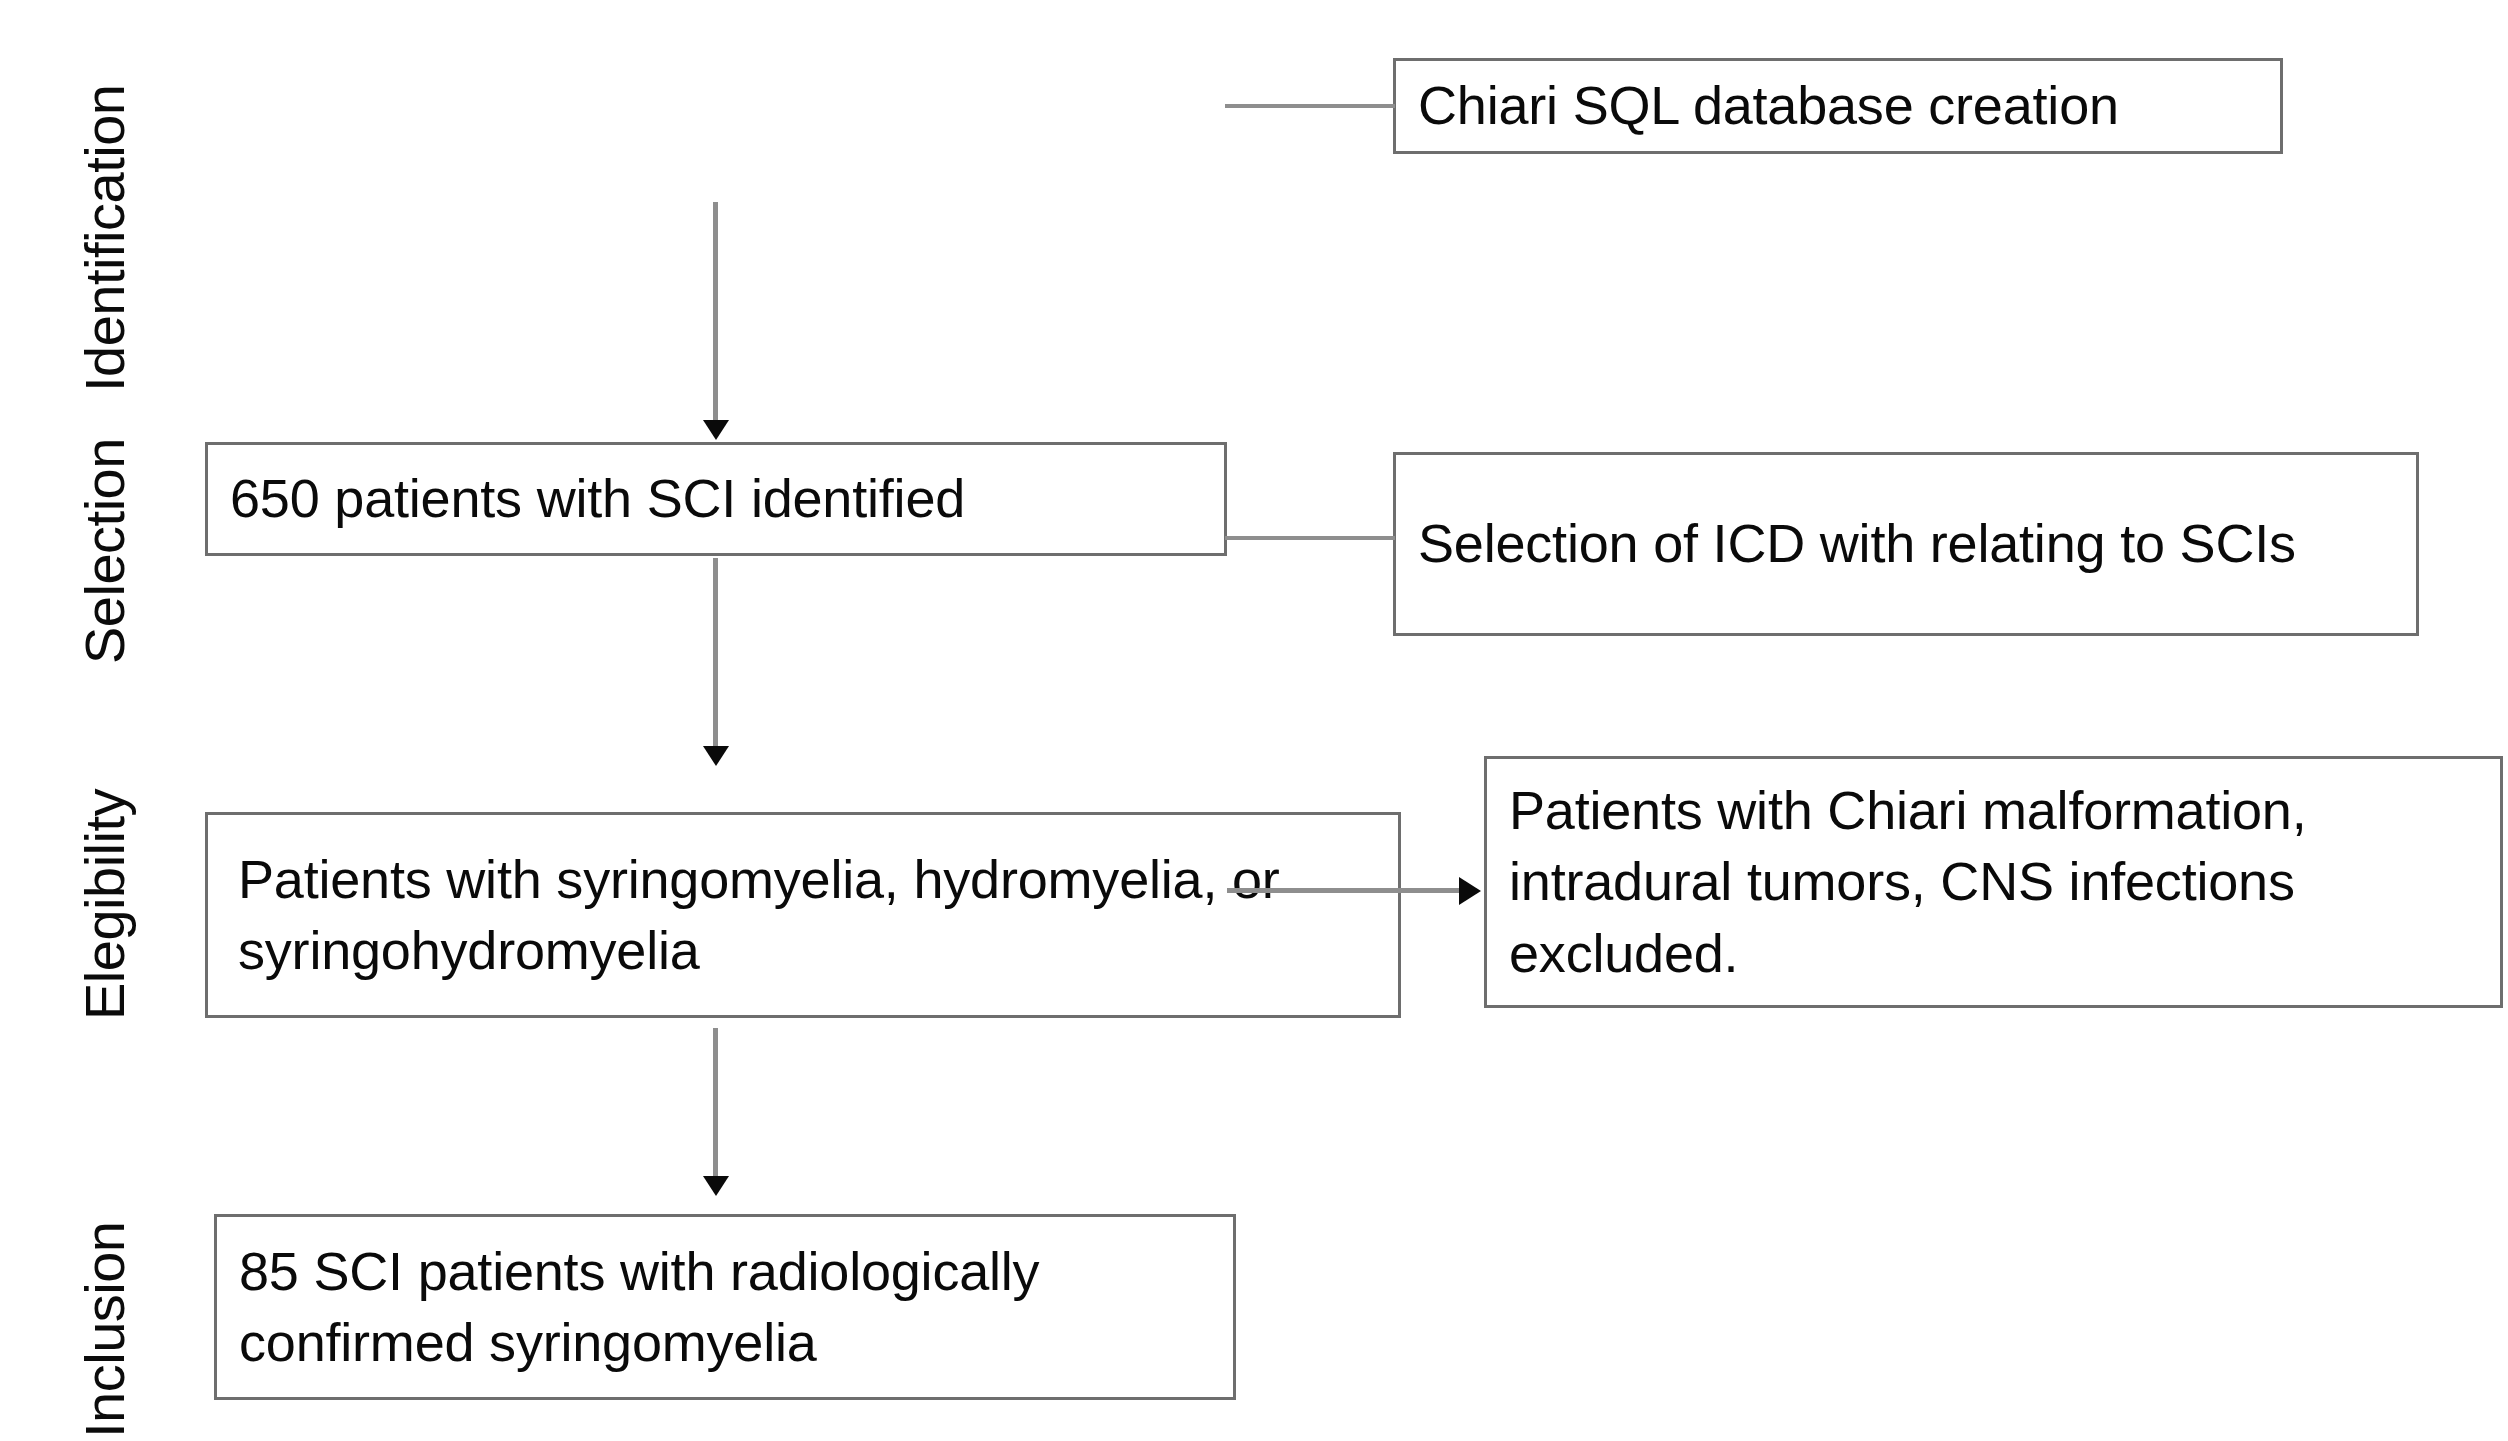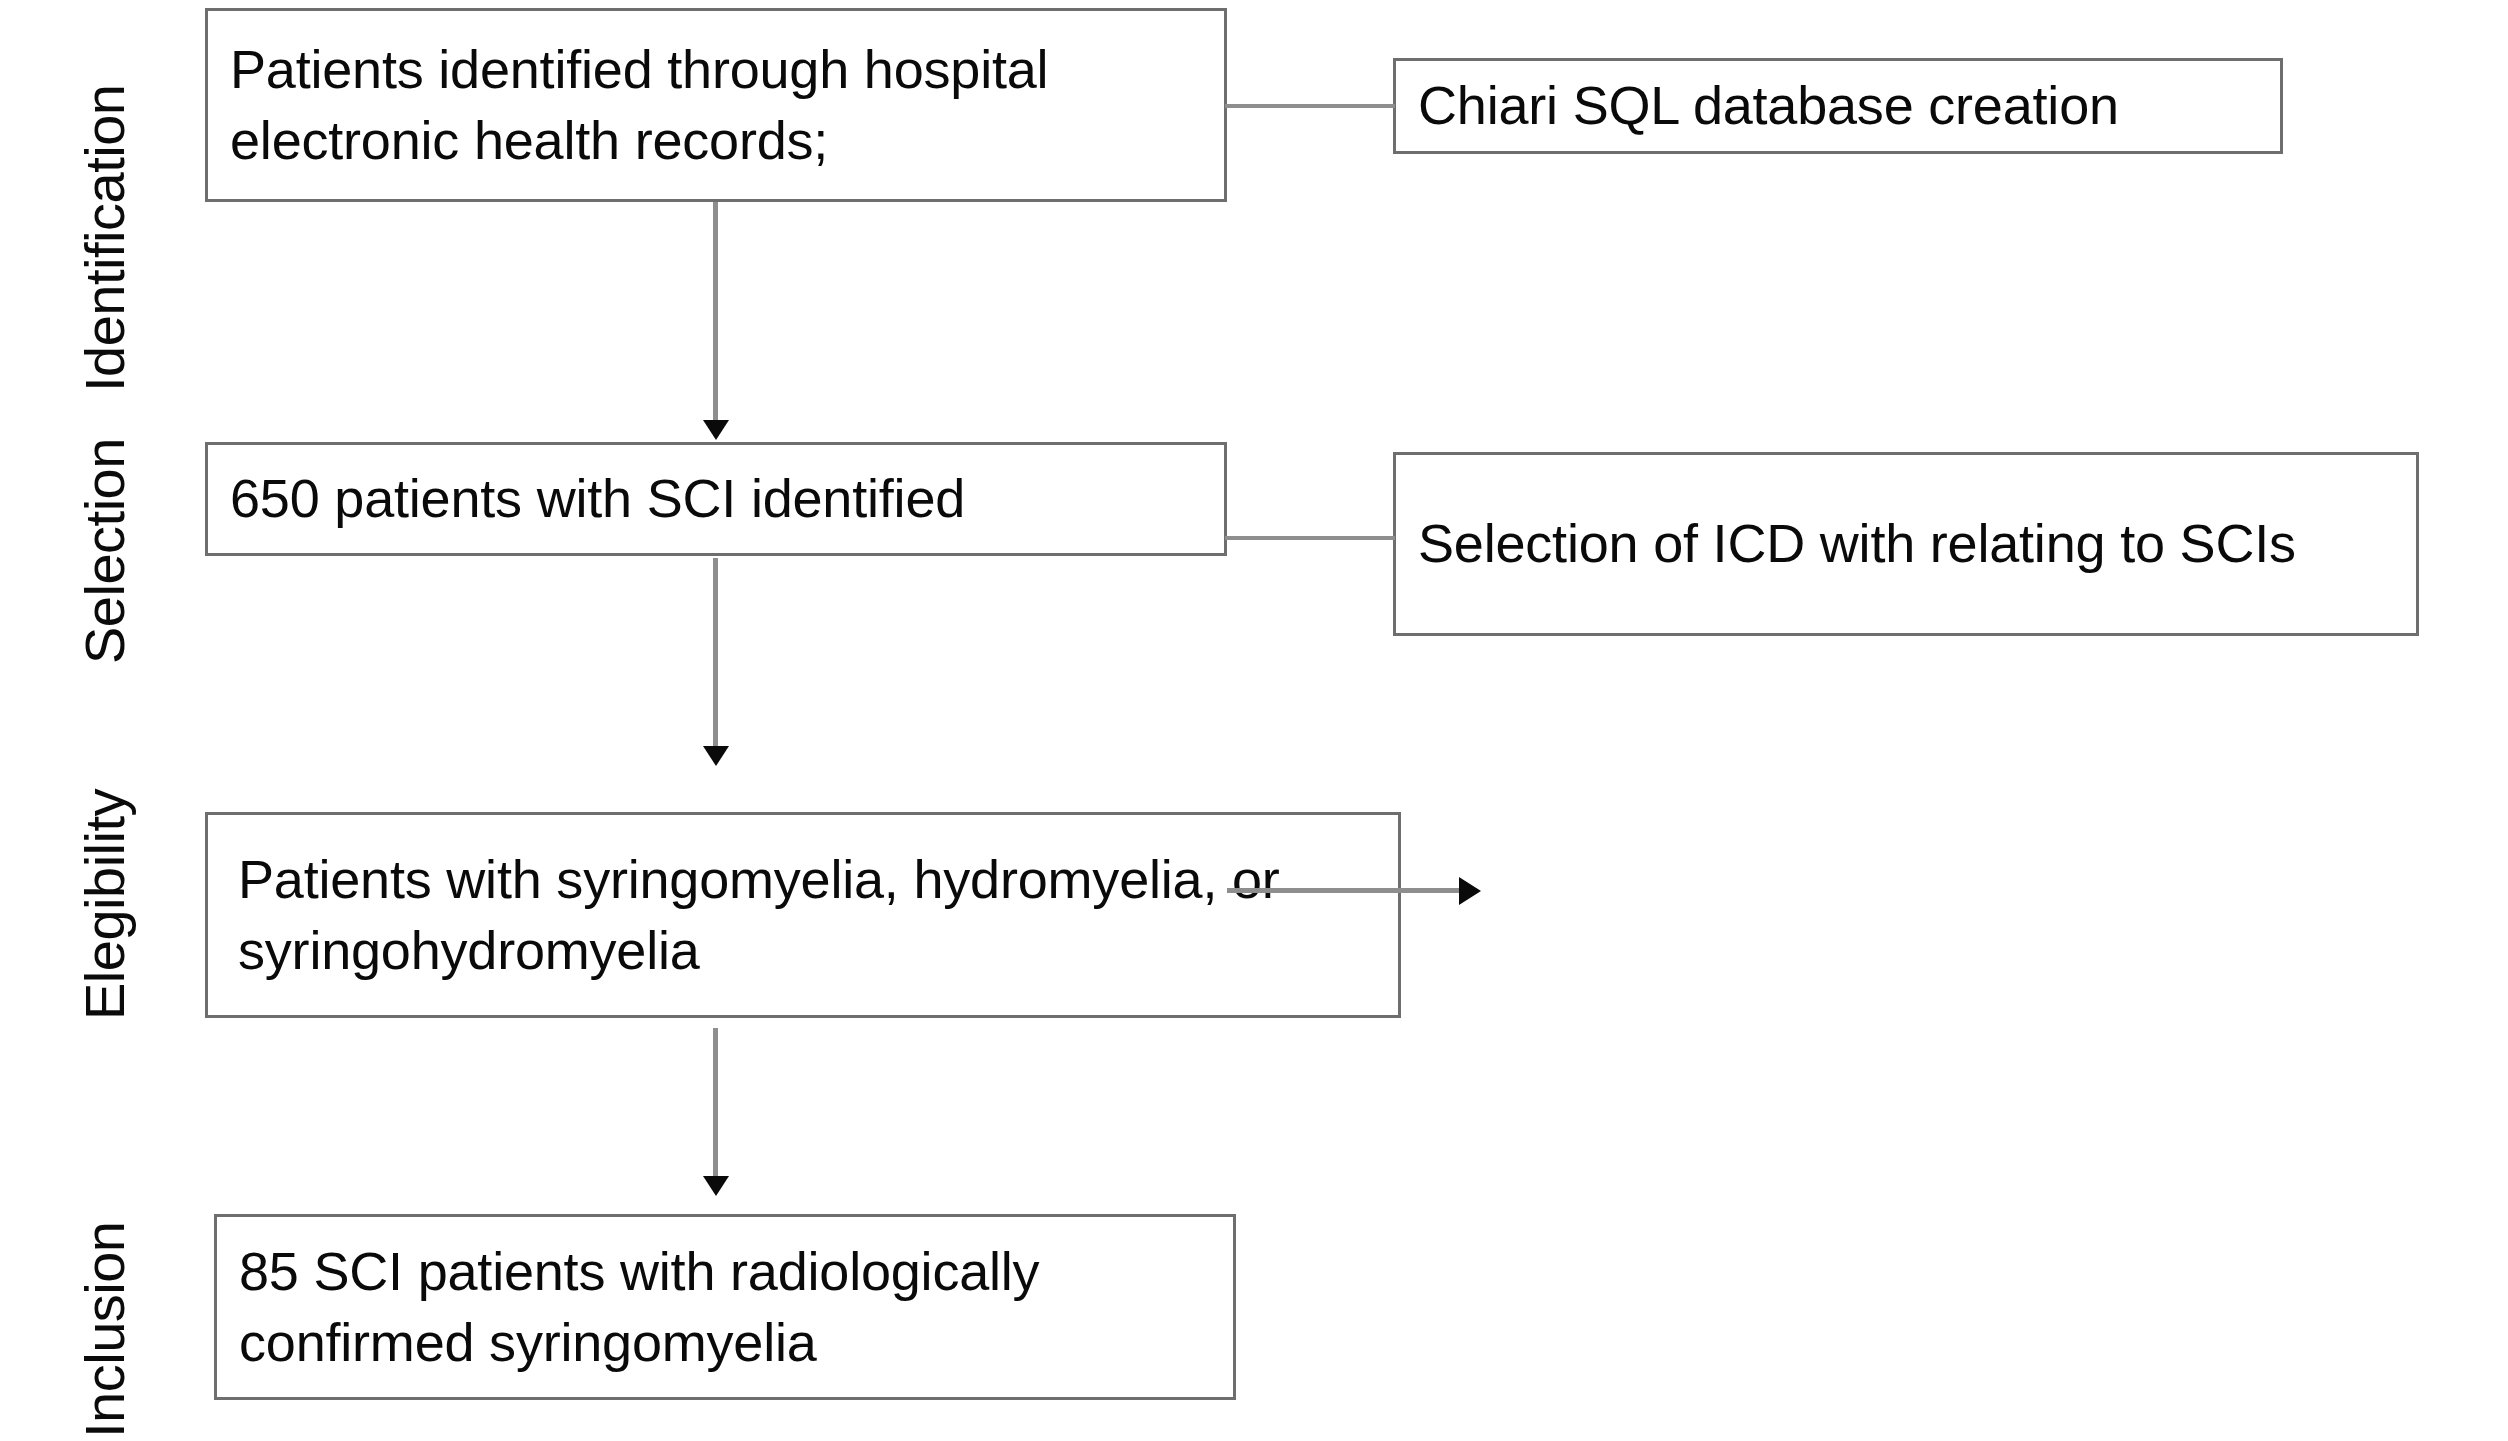--- a/index.html
+++ b/index.html
@@ -82,23 +82,20 @@
 <div id="canvas">
 
   <div class="stage-label" style="left:72px; top:392px;">Identification</div>
 
   <div class="stage-label" style="left:72px; top:664px;">Selection</div>
 
   <div class="stage-label" style="left:72px; top:1020px;">Elegibility</div>
 
   <div class="stage-label" style="left:72px; top:1438px;">Inclusion</div>
 
-  <div class="node" style="left:205px; top:8px; width:1022px; height:194px;">
-    <span class="node-text">Patients identified through hospital electronic health records;</span>
-  </div>
 
   <div class="node" style="left:205px; top:442px; width:1022px; height:114px;">
     <span class="node-text">650 patients with SCI identified</span>
   </div>
 
   <div class="node" style="left:205px; top:812px; width:1196px; height:206px;padding-left:30px;">
     <span class="node-text">Patients with syringomyelia, hydromyelia, or syringohydromyelia</span>
   </div>
 
   <div class="node" style="left:214px; top:1214px; width:1022px; height:186px;">
@@ -106,20 +103,23 @@
   </div>
 
   <div class="node" style="left:1393px; top:58px; width:890px; height:96px;">
     <span class="node-text">Chiari SQL database creation</span>
   </div>
 
   <div class="node" style="left:1393px; top:452px; width:1026px; height:184px;">
     <span class="node-text">Selection of ICD with relating to SCIs</span>
   </div>
 
+  <div class="node" style="left:1484px; top:756px; width:1019px; height:252px;">
+    <span class="node-text">Patients with Chiari malformation, intradural tumors, CNS infections excluded.</span>
+  </div>
 
   <div class="conn conn-v" style="left:713px; top:202px; width:5px; height:222px;"></div>
   <div class="arrow-down" style="left:703px; top:420px;"></div>
 
   <div class="conn conn-v" style="left:713px; top:558px; width:5px; height:192px;"></div>
   <div class="arrow-down" style="left:703px; top:746px;"></div>
 
   <div class="conn conn-v" style="left:713px; top:1028px; width:5px; height:152px;"></div>
   <div class="arrow-down" style="left:703px; top:1176px;"></div>
 

